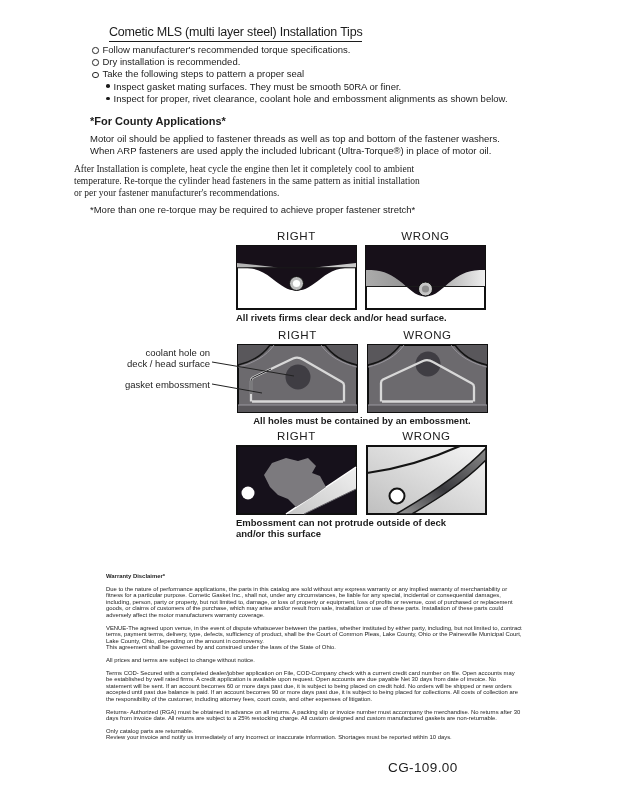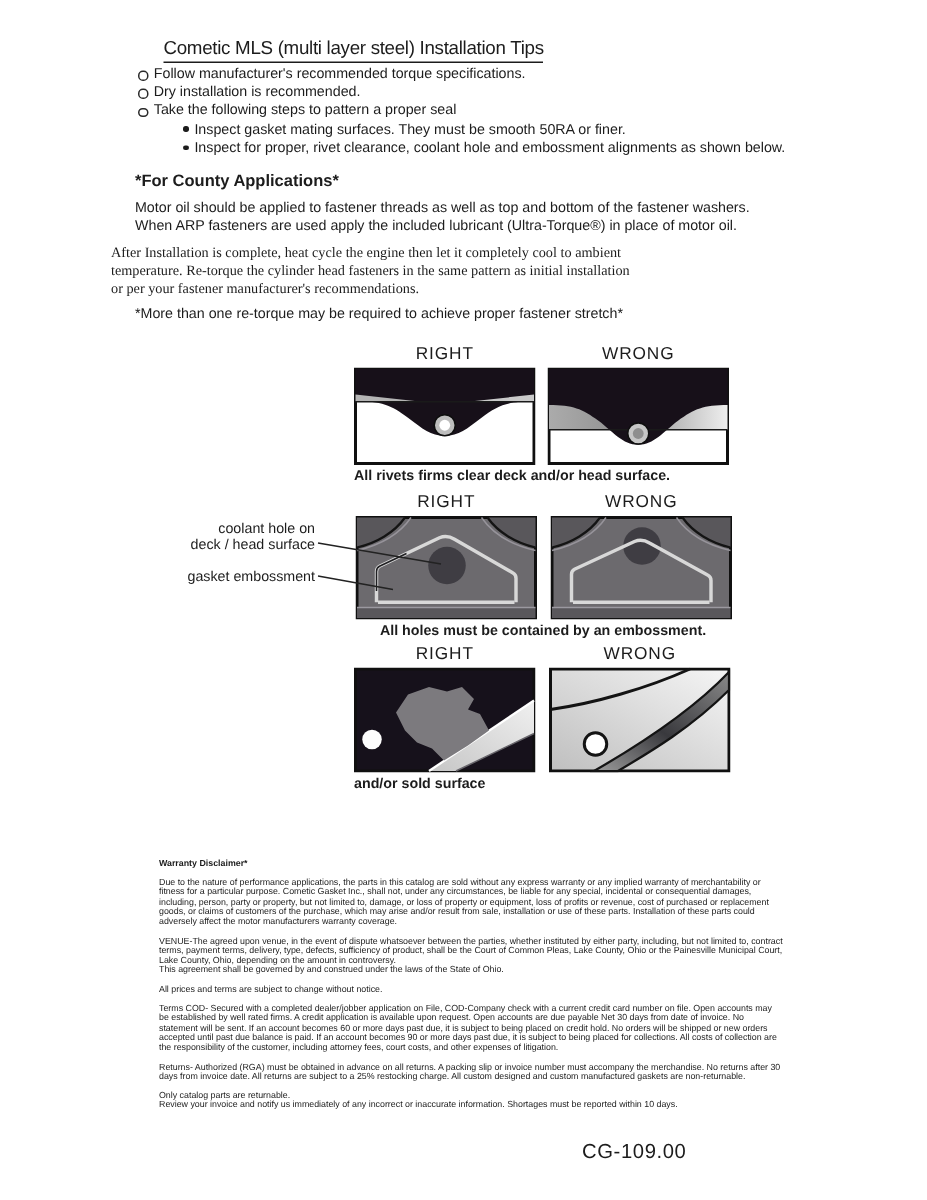--- a/index.html
+++ b/index.html
@@ -9,21 +9,21 @@
   }
   .abs{position:absolute;}
 
   .title{
     left:109px;top:25px;font-size:12.5px;font-weight:normal;letter-spacing:-0.2px;
     border-bottom:1.5px solid #1c1c1c;padding-bottom:2px;white-space:nowrap;
   }
 
   .bullets{left:92px;top:44px;font-size:9.5px;line-height:12.2px;}
   .b-row{display:flex;align-items:flex-start;white-space:nowrap;}
-  .b-row.sub{margin-left:30px;}
+  .b-row.sub{margin-left:14px;}
   .marker-o{flex:0 0 auto;width:4.5px;height:4.5px;border:1px solid #2a2a2a;border-radius:50%;margin:3.2px 4px 0 0;}
   .marker-dot{flex:0 0 auto;width:3.6px;height:3.6px;background:#1c1c1c;border-radius:50%;margin:3.8px 4px 0 0;}
 
   .diesel-heading{left:90px;top:115px;font-size:11px;font-weight:bold;white-space:nowrap;}
   .body-block{font-size:9.5px;line-height:12.1px;white-space:nowrap;}
   .p1{left:90px;top:133px;}
   .p2{left:74px;top:163px;font-family:Liberation Serif, serif;}
   .note{left:90px;top:204px;font-size:9.5px;white-space:nowrap;}
 
   .diag-row{position:absolute;padding-left:48px;}
@@ -208,21 +208,22 @@
           <stop offset="1" stop-color="#8a8a8a"></stop>
       </linearGradient>
     </defs>
     <rect x="1" y="1" width="119" height="68" fill="url(#g3w)" stroke="#101010" stroke-width="2"></rect>
     <path d="M1,28 C30,24 65,14 94,1" stroke="#141414" stroke-width="2" fill="none"></path>
     <path d="M30,69 C70,46 100,24 120,3 L120,15 C95,40 68,56 46,69 Z" fill="url(#g3wb)" stroke="#141414" stroke-width="1.5"></path>
     <circle cx="31" cy="51" r="7.5" fill="#ffffff" stroke="#141414" stroke-width="2"></circle>
   </svg>
 
   <div class="caption">
-    <div>and/or sold surface</div>
+    <div>Embossment can not protrude outside of deck</div>
+    <div>and/or this surface</div>
   </div>
 </div>
 
 <div class="abs disclaimer">
   <div class="dh">Warranty Disclaimer*</div>
   <p>Due to the nature of performance applications, the parts in this catalog are sold without any express warranty or any implied warranty of merchantability or fitness for a particular purpose.  Cometic Gasket Inc., shall not, under any circumstances, be liable for any special, incidental or consequential damages, including, person, party or property, but not limited to, damage, or loss of property or equipment, loss of profits or revenue, cost of purchased or replacement goods, or claims of customers of the purchase, which may arise and/or result from sale, installation or use of these parts.  Installation of these parts could adversely affect the motor manufacturers warranty coverage.</p>
   <p class="tight">VENUE-The agreed upon venue, in the event of dispute whatsoever between the parties, whether instituted by either party, including, but not limited to, contract terms, payment terms, delivery, type, defects, sufficiency of product, shall be the Court of Common Pleas, Lake County, Ohio or the Painesville Municipal Court, Lake County, Ohio, depending on the amount in controversy.</p>
   <p>This agreement shall be governed by and construed under the laws of the State of Ohio.</p>
   <p>All prices and terms are subject to change without notice.</p>
   <p>Terms COD- Secured with a completed dealer/jobber application on File, COD-Company check with a current credit card number on file.  Open accounts may be established by well rated firms.  A credit application is available upon request.  Open accounts are due payable Net 30 days from date of invoice.  No statement will be sent.  If an account becomes 60 or more days past due, it is subject to being placed on credit hold.  No orders will be shipped or new orders accepted until past due balance is paid.  If an account becomes 90 or more days past due, it is subject to being placed for collections.  All costs of collection are the responsibility of the customer, including attorney fees, court costs, and other expenses of litigation.</p>

